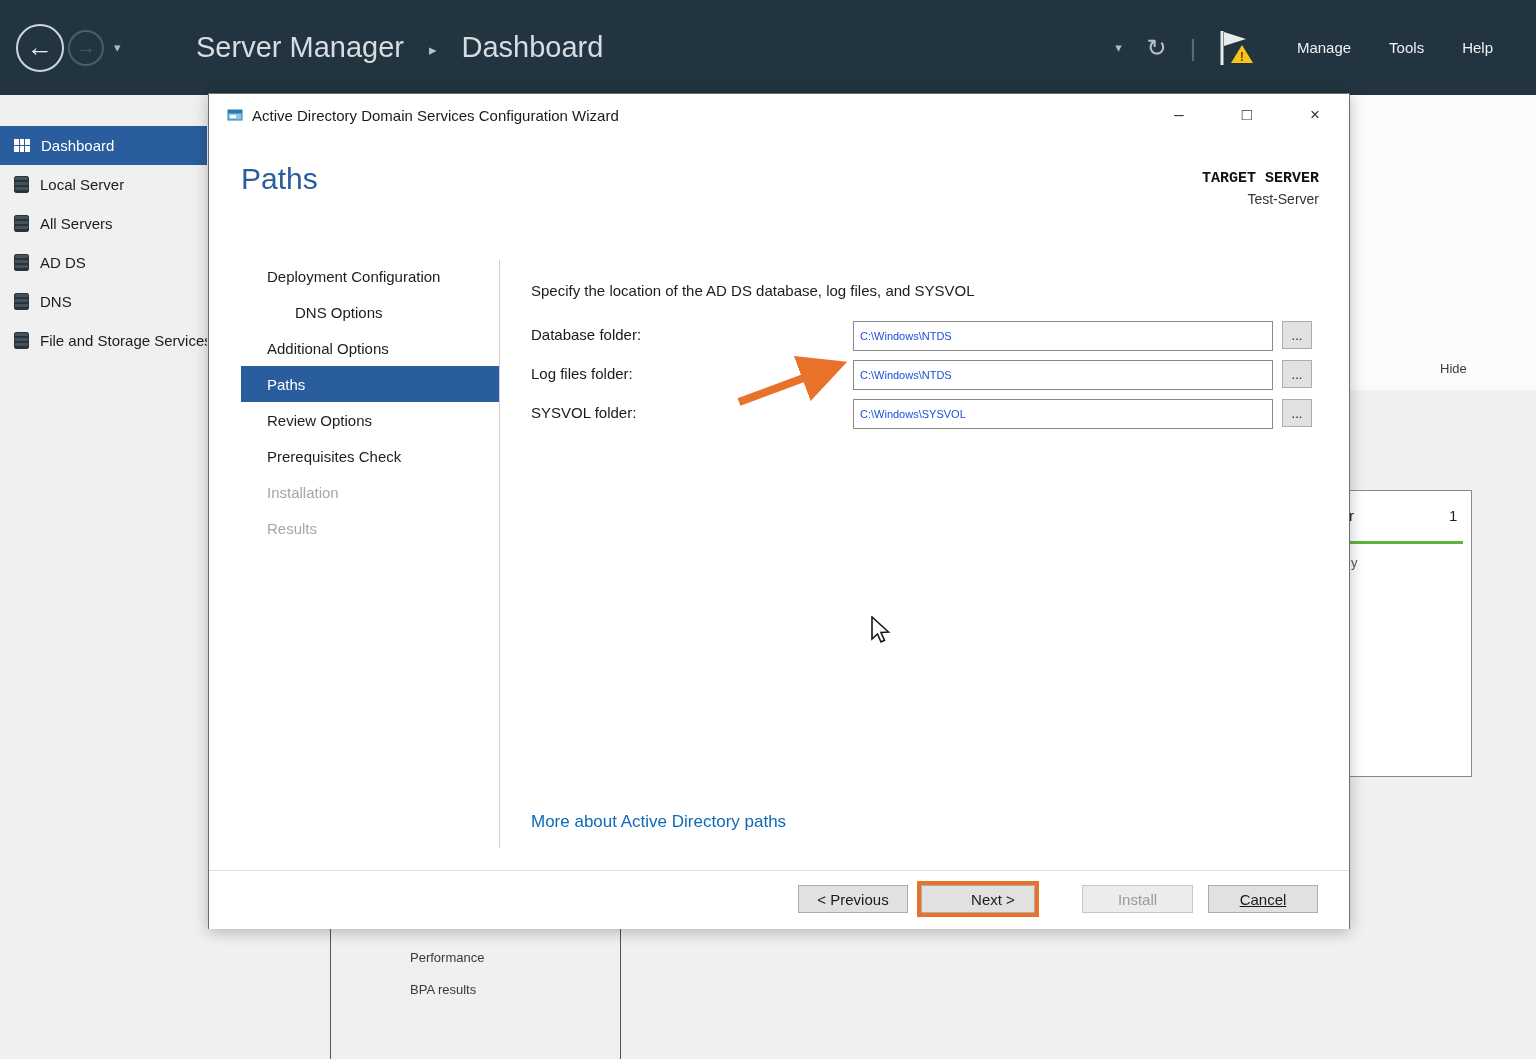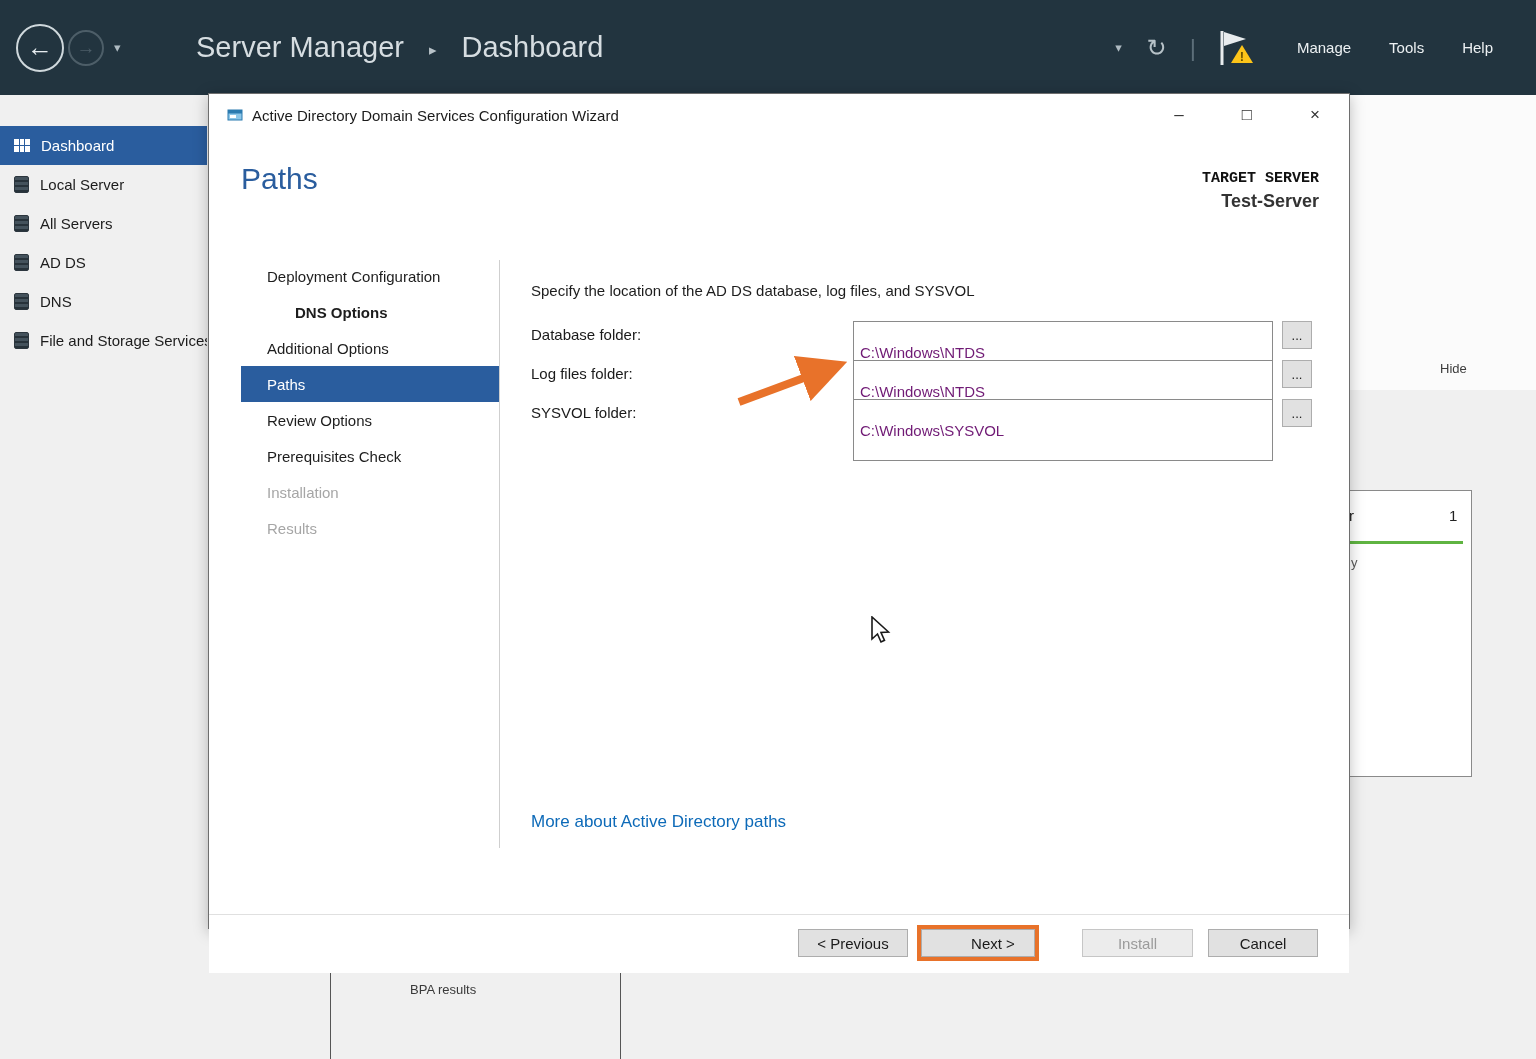--- a/index.html
+++ b/index.html
@@ -45,43 +45,43 @@
   
   .dialog{position:absolute;left:208px;top:93px;width:1140px;height:834px;background:#ffffff;border:1px solid #6e6e6e;box-sizing:content-box;z-index:20;box-shadow:0 3px 14px rgba(0,0,0,0.25);}
   .dlg-titlebar{position:absolute;left:0;top:0;width:1140px;height:42px;display:flex;align-items:center;}
   .dlg-icon{margin-left:18px;margin-right:9px;width:16px;height:16px;flex:0 0 auto;}
   .dlg-title{font-size:15px;color:#1b1b1b;}
   .dlg-controls{position:absolute;right:0;top:0;display:flex;}
   .dlg-ctrl{width:68px;height:42px;display:flex;align-items:center;justify-content:center;font-size:17px;color:#333;}
   .dlg-heading{position:absolute;left:32px;top:68px;font-size:30px;font-weight:300;color:#2a5d9e;}
   .target-block{position:absolute;right:30px;top:76px;text-align:right;}
   .target-label{font-size:15px;font-weight:bold;color:#111;font-family:Liberation Mono, monospace;}
-  .target-name{font-size:18px;font-weight:bold;color:#333;margin-top:4px;}
+  .target-name{font-size:14px;font-weight:normal;color:#333;margin-top:4px;}
 
   .wiz-nav{position:absolute;left:32px;top:164px;width:258px;}
   .wiz-nav-item{height:36px;display:flex;align-items:center;padding-left:26px;font-size:15px;color:#1d1d1d;box-sizing:border-box;}
-  .wiz-nav-item.indent1{padding-left:54px;font-weight:bold;}
+  .wiz-nav-item.indent1{padding-left:54px;}
   .wiz-nav-item.selected{background:#2a5d9e;color:#ffffff;}
   .wiz-nav-item.disabled{color:#a6a6a6;}
   .wiz-divider{position:absolute;left:290px;top:166px;width:1px;height:588px;background:#cfcfcf;}
 
   .instruction{position:absolute;left:322px;top:188px;font-size:15px;color:#1d1d1d;}
   .field-row{position:absolute;left:322px;height:28px;}
   .field-label{position:absolute;left:0;top:0;height:28px;line-height:28px;font-size:15px;color:#1a1a1a;}
-  .tb{position:absolute;left:322px;width:406px;height:26px;border:1px solid #8a8a8a;font-size:15px;font-family:"Liberation Sans",sans-serif;padding:17px 6px;color:#701a75;background:#fff;}
+  .tb{position:absolute;left:322px;width:406px;height:26px;border:1px solid #8a8a8a;font-size:11px;font-family:"Liberation Sans",sans-serif;padding:1px 6px;color:#1d4ed8;background:#fff;}
   .browse-btn{position:absolute;left:751px;width:30px;height:28px;background:#e1e1e1;border:1px solid #adadad;font-size:13px;color:#222;display:flex;align-items:center;justify-content:center;box-sizing:border-box;}
 
   .more-link{position:absolute;left:322px;top:718px;font-size:17px;color:#0d6ab8;}
 
-  .dlg-footer{position:absolute;left:0;top:820px;width:1140px;height:58px;border-top:1px solid #e0e0e0;background:#fff;}
+  .dlg-footer{position:absolute;left:0;top:776px;width:1140px;height:58px;border-top:1px solid #e0e0e0;background:#fff;}
   .btn{position:absolute;top:14px;height:28px;background:#e1e1e1;border:1px solid #adadad;font-size:15px;color:#1a1a1a;display:flex;align-items:center;justify-content:center;box-sizing:border-box;font-family:"Liberation Sans",sans-serif;}
   .btn-prev{left:589px;width:110px;}
   .btn-next{left:712px;width:114px;box-shadow:0 0 0 4px #e8722a;padding-left:36px;}
   .btn-install{left:873px;width:111px;background:#ececec;border-color:#c6c6c6;color:#9b9b9b;}
-  .btn-cancel{left:999px;width:110px;}
+  .btn-cancel{left:999px;width:110px;text-decoration:underline;}
 
   .annot-arrow{position:absolute;left:505px;top:258px;width:150px;height:60px;pointer-events:none;}
   .cursor{position:absolute;left:660px;top:522px;width:24px;height:28px;pointer-events:none;}
 </style>
 </head>
 <body>
 
 <div id="stage">
 
   <div class="topbar">

